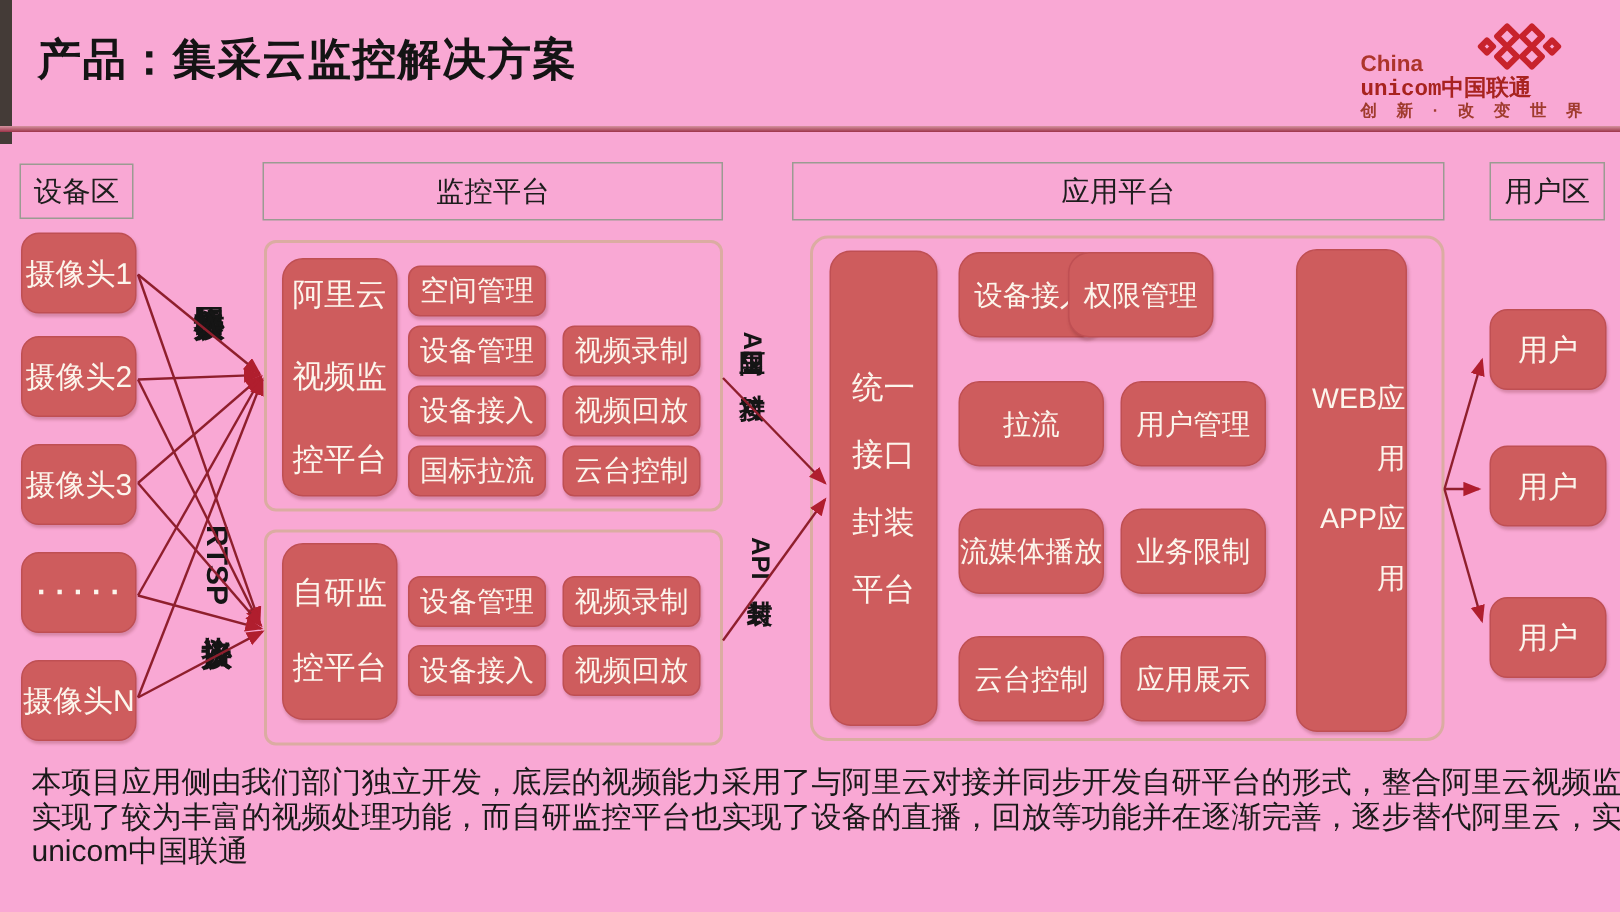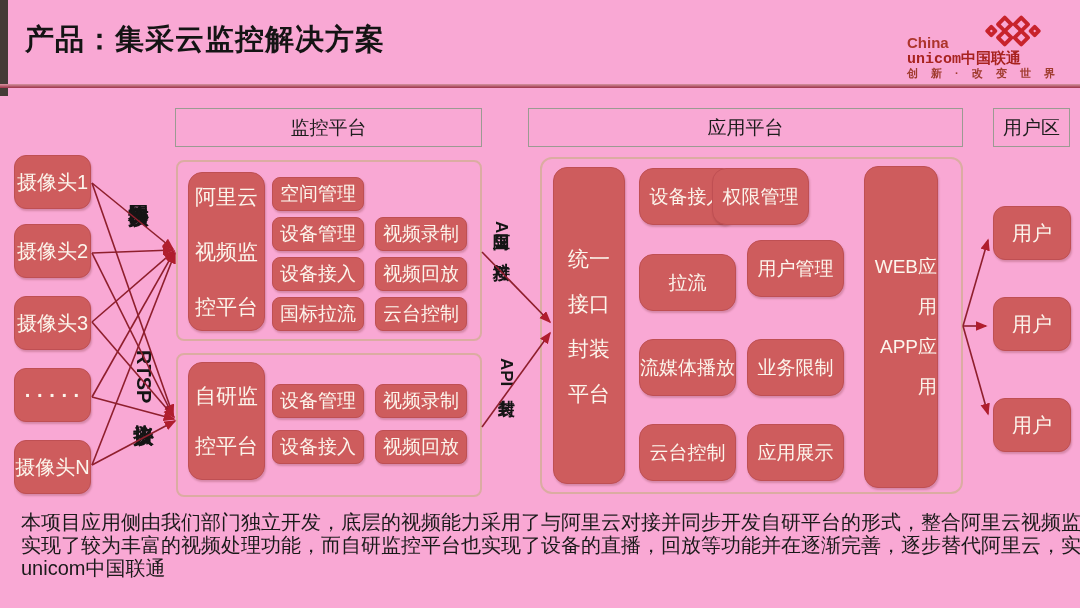--- a/index.html
+++ b/index.html
@@ -57,20 +57,21 @@
       <path d="M18 35 L26 43 L18 51 L10 43 Z"></path>
       <path d="M102 35 L110 43 L102 51 L94 43 Z"></path>
     </g>
   </svg>
   <div class="logo-en1">China</div>
   <div class="logo-en2">unicom中国联通</div>
   <div class="logo-tag">创 新 · 改 变 世 界</div>
 
   <div class="divider"></div>
 
+  <div class="zone-header" style="left:13px;top:109px;width:76px;height:37px">设备区</div>
   <div class="zone-header" style="left:175px;top:108px;width:307px;height:39px">监控平台</div>
   <div class="zone-header" style="left:528px;top:108px;width:435px;height:39px">应用平台</div>
   <div class="zone-header" style="left:993px;top:108px;width:77px;height:39px">用户区</div>
 
   <div class="red-box cam" style="top:155px">摄像头1</div>
   <div class="red-box cam" style="top:224px">摄像头2</div>
   <div class="red-box cam" style="top:296px">摄像头3</div>
   <div class="red-box cam" style="top:368px;font-weight:bold">· · · · ·</div>
   <div class="red-box cam" style="top:440px">摄像头N</div>
 
@@ -108,21 +109,21 @@
     <span style="line-height:45px">统一</span>
     <span style="line-height:45px">接口</span>
     <span style="line-height:45px">封装</span>
     <span style="line-height:45px">平台</span>
   </div>
   <div class="red-box afbox" style="left:639px;top:168px">设备接入</div>
   <div class="red-box afbox" style="left:639px;top:254px">拉流</div>
   <div class="red-box afbox" style="left:639px;top:339px">流媒体播放</div>
   <div class="red-box afbox" style="left:639px;top:424px">云台控制</div>
   <div class="red-box afbox" style="left:712px;top:168px">权限管理</div>
-  <div class="red-box afbox" style="left:747px;top:240px">用户管理</div>
+  <div class="red-box afbox" style="left:747px;top:254px">用户管理</div>
   <div class="red-box afbox" style="left:747px;top:339px">业务限制</div>
   <div class="red-box afbox" style="left:747px;top:424px">应用展示</div>
   <div class="red-box tall" style="left:864px;top:166px;width:74px;height:322px;font-size:19px">
     <span style="line-height:40px">WEB应用</span>
     <span style="line-height:40px">APP应用</span>
   </div>
 
   <div class="red-box user-box" style="top:206px">用户</div>
   <div class="red-box user-box" style="top:297px">用户</div>
   <div class="red-box user-box" style="top:398px">用户</div>

